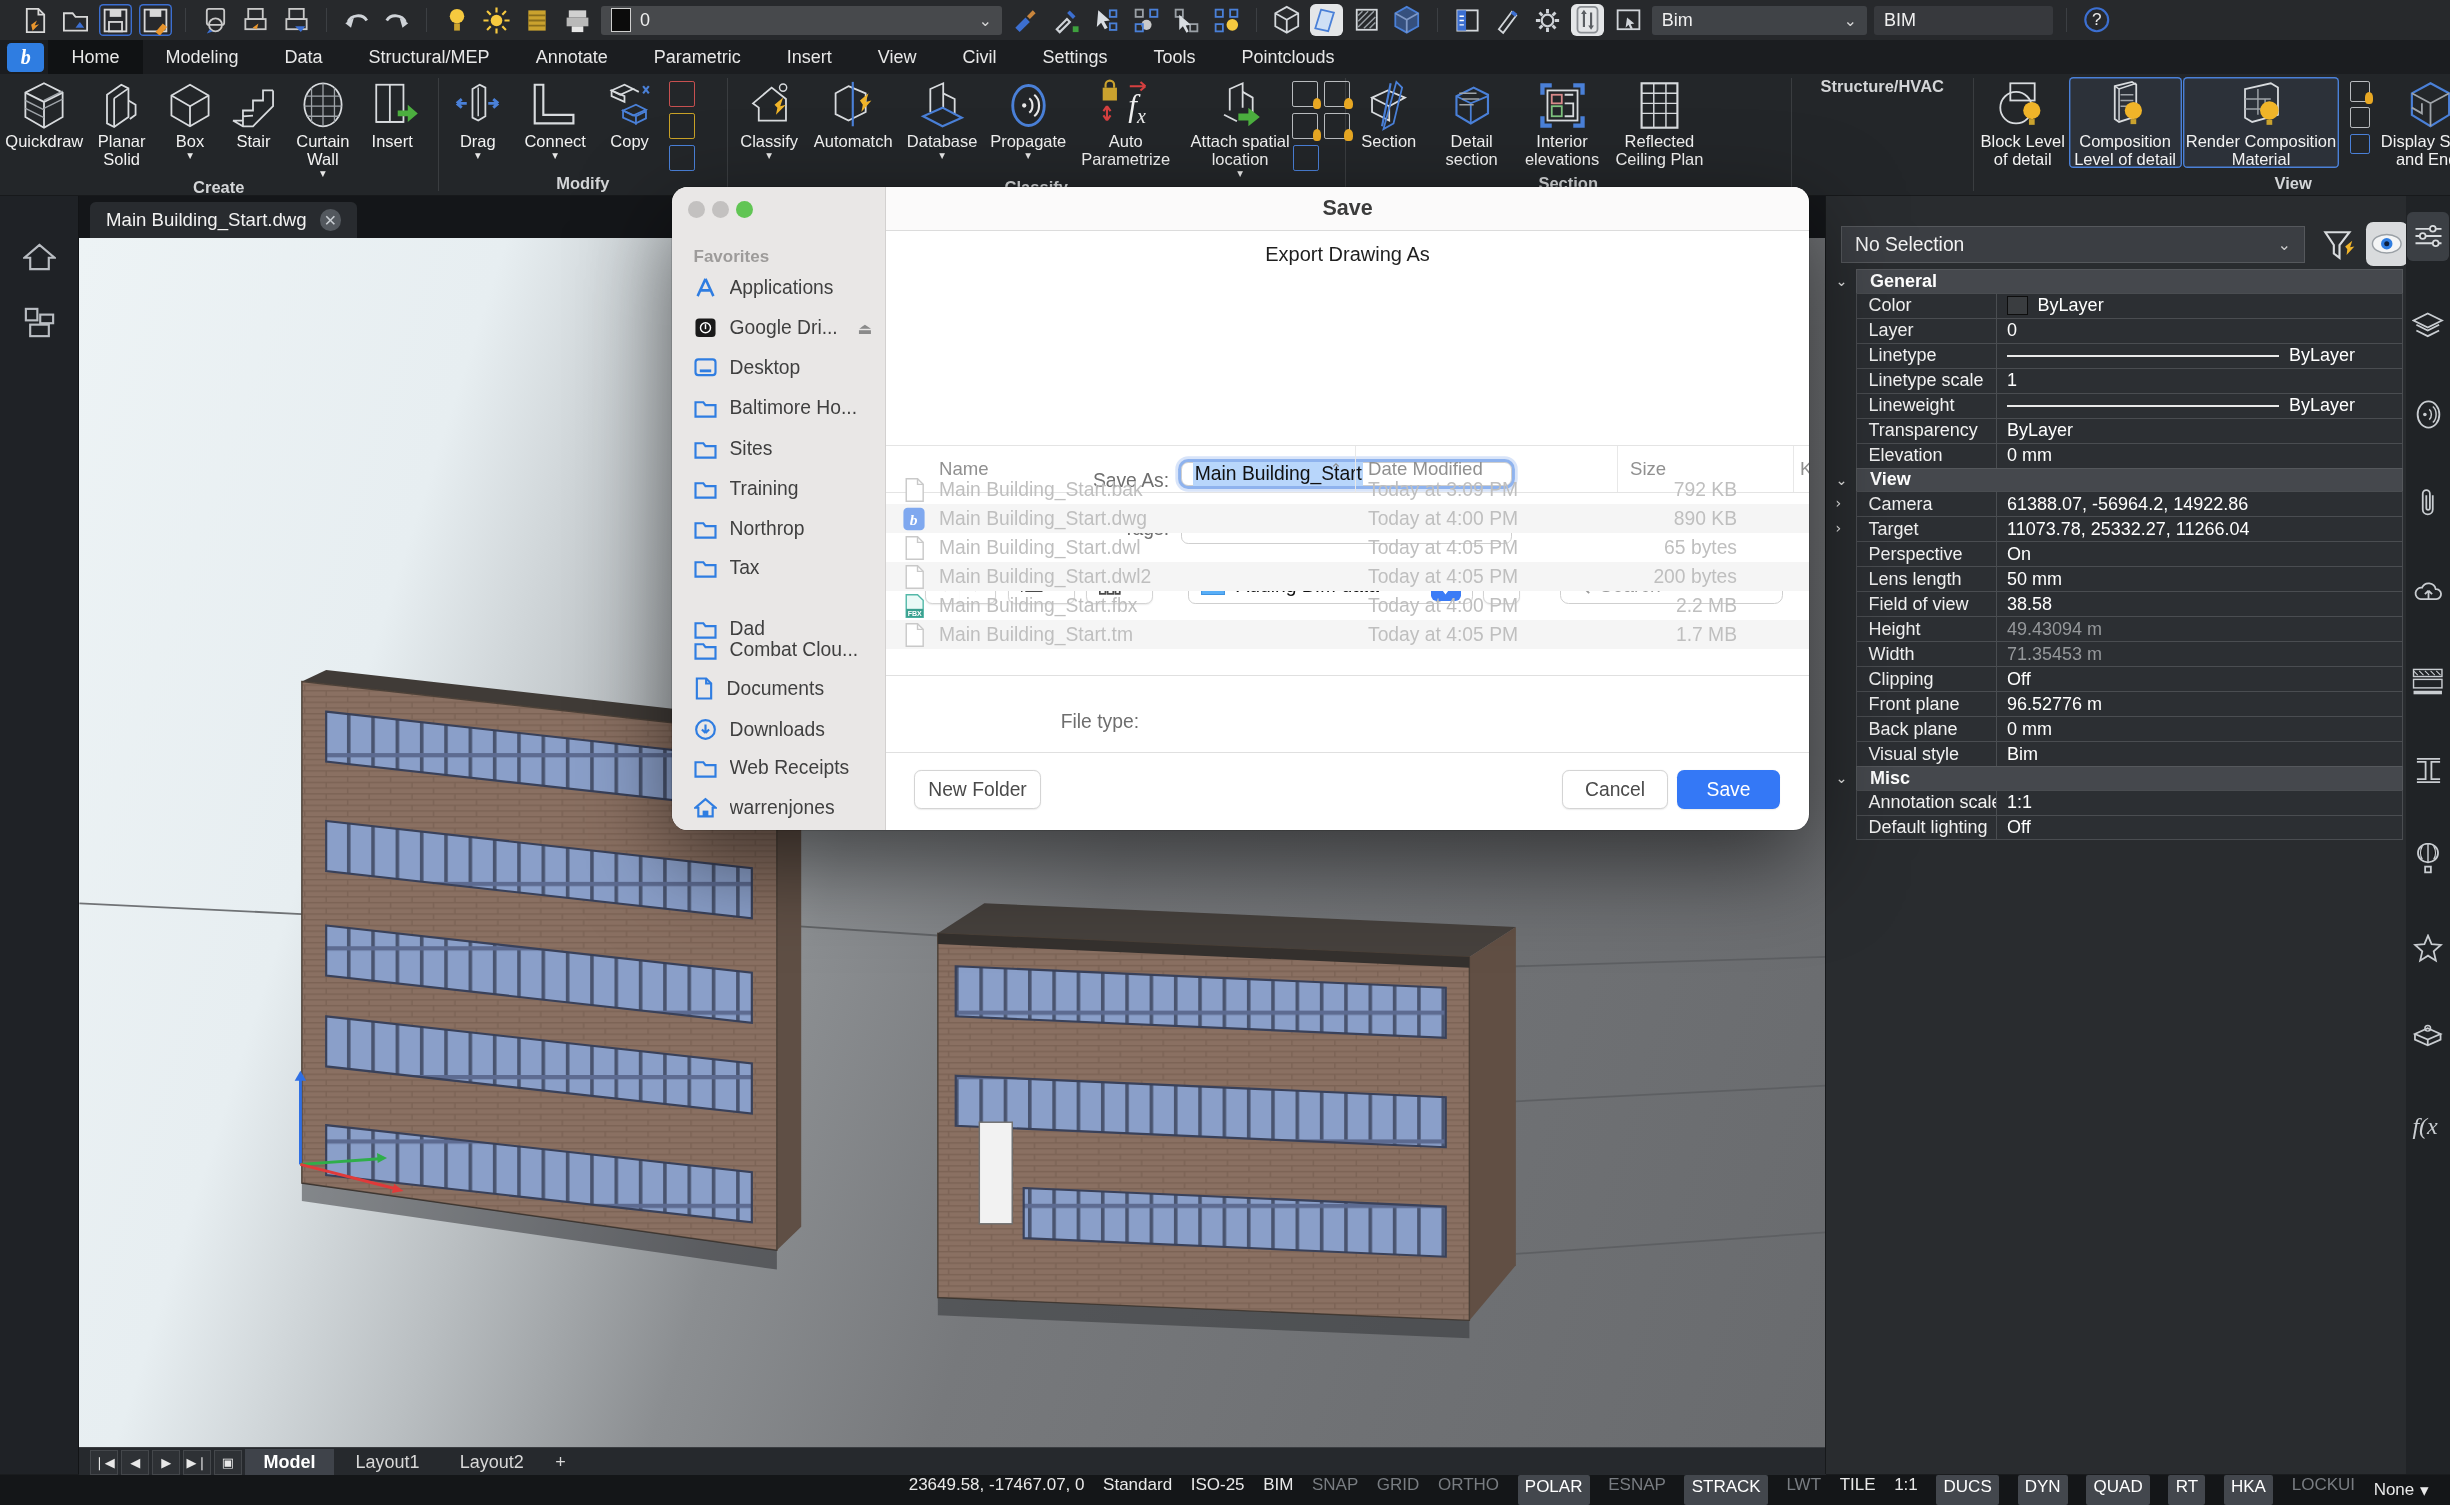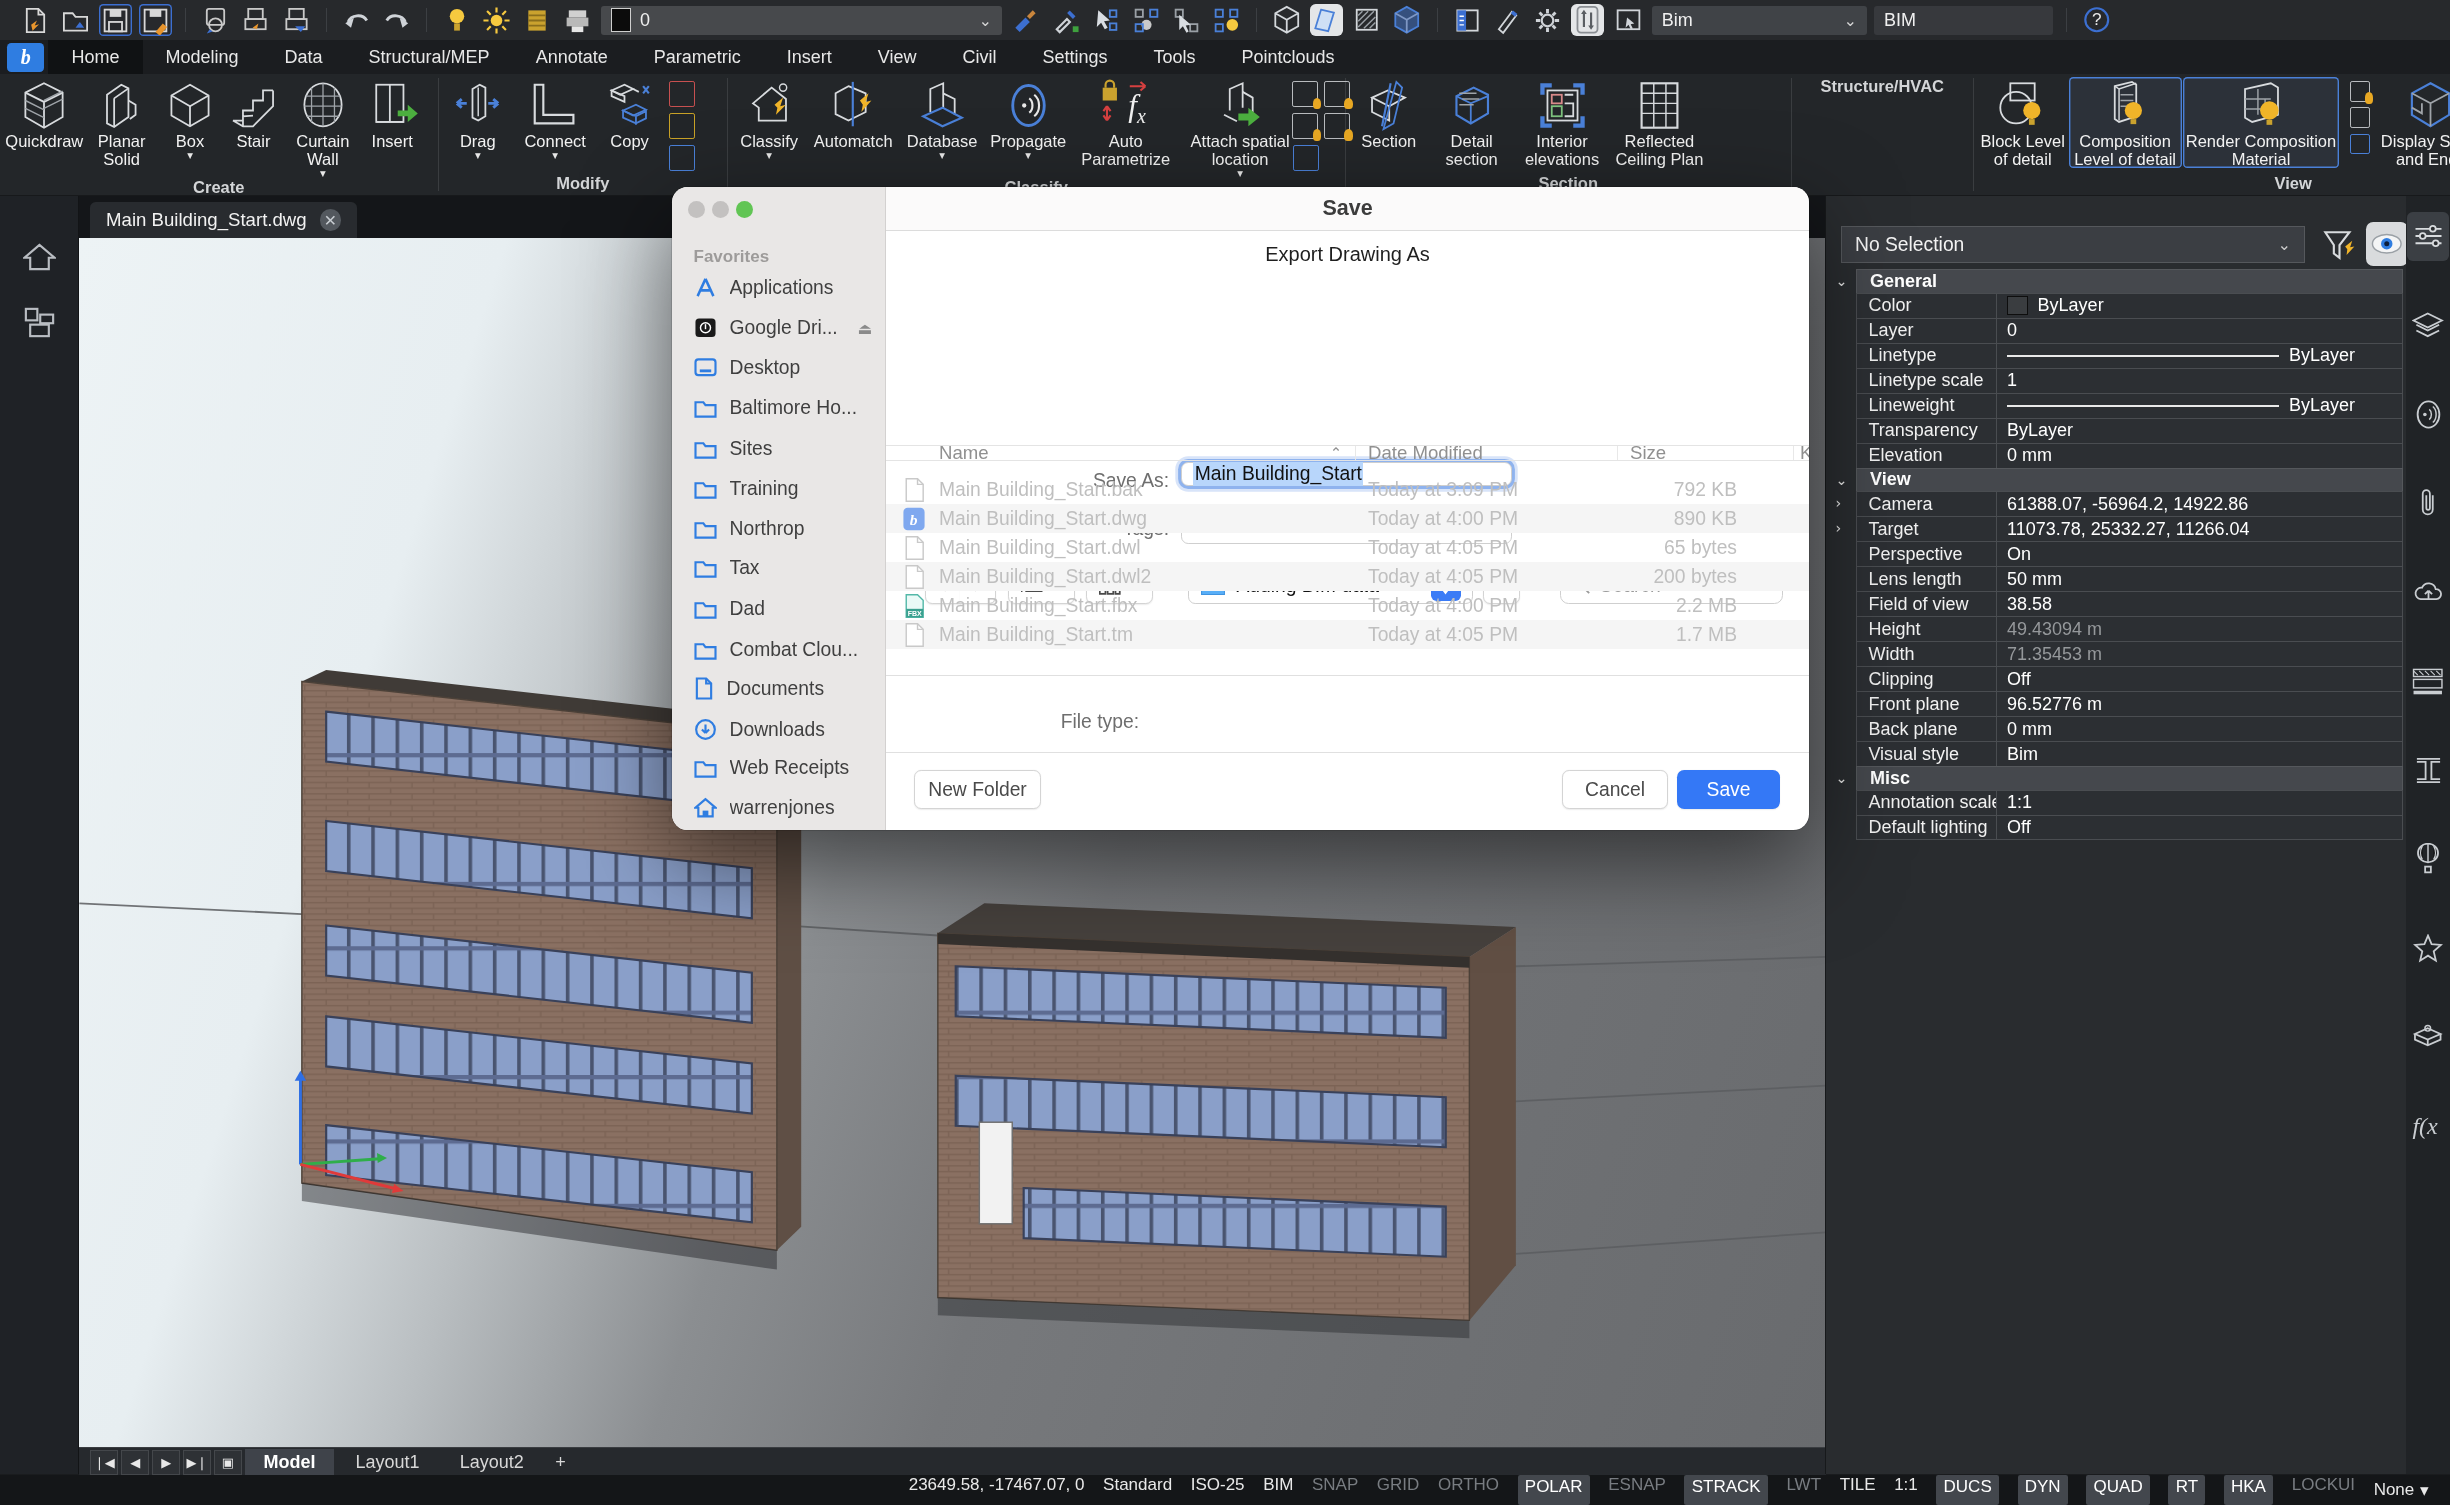--- a/index.html
+++ b/index.html
@@ -97,21 +97,21 @@
   .tlight{top:13.6px;width:17px;height:17px;border-radius:50%;}
   #dtitlebar{left:214px;top:0;width:923px;height:44px;border-bottom:0.7px solid #dcdcdc;border-radius:0 15.7px 0 0;display:flex;align-items:center;justify-content:center;font-size:21.5px;font-weight:bold;color:#3c3c3c;box-sizing:border-box;background:#fbfafa;}
   #dsubtitle{left:214px;top:56px;width:923px;text-align:center;font-size:20px;color:#1f1f1f;}
   .dlabel{font-size:19.3px;color:#6e6e6e;text-align:right;position:absolute;}
   .dfield{position:absolute;background:#fff;border:0.7px solid #cfcfcf;border-radius:7.2px;box-sizing:border-box;display:flex;align-items:center;padding:0 11.4px;font-size:19.3px;color:#111;}
   .dfield.focus{box-shadow:0 0 0 2.9px #8fb3ee,0 0 0 5.7px rgba(143,179,238,.35);}
   .selhl{background:#b8d6fb;padding:1.4px 1.4px;}
   .dbtn{position:absolute;background:#fff;border:0.7px solid #d4d4d4;border-radius:7.2px;display:flex;align-items:center;justify-content:center;color:#4a4a4a;box-shadow:0 0.7px 1.4px rgba(0,0,0,.08);box-sizing:border-box;}
   .stepper{width:30px;height:31.5px;background:#3b7cf6;border-radius:5.7px;display:flex;flex-direction:column;align-items:center;justify-content:center;gap:1.4px;margin-left:auto;}
   .stepper svg{display:block;}
-  #dheaders{left:214px;top:258px;width:923px;height:16px;border-top:0.7px solid #e4e4e4;border-bottom:0.7px solid #e4e4e4;box-sizing:border-box;display:flex;align-items:center;font-size:18.6px;color:#909090;position:absolute;}
+  #dheaders{left:214px;top:258px;width:923px;height:48px;border-top:0.7px solid #e4e4e4;border-bottom:0.7px solid #e4e4e4;box-sizing:border-box;display:flex;align-items:center;font-size:18.6px;color:#909090;position:absolute;}
   .frow{height:29px;display:flex;align-items:center;font-size:19.3px;color:#bfbfbf;position:relative;}
   .frow:nth-child(even){background:#f5f5f5;}
   .fico{position:absolute;left:15.7px;width:24px;height:26px;}
   .fname{position:absolute;left:53px;}
   .fdate{position:absolute;left:482px;}
   .fsize{position:absolute;right:72px;width:157px;text-align:right;}
   .colsep{position:absolute;top:0;bottom:0;width:0.7px;background:#e8e8e8;}
   .hline{position:absolute;height:0.7px;background:#e0e0e0;}
   .sideitem{position:absolute;left:21.5px;display:flex;align-items:center;gap:13px;font-size:19.3px;color:#3f3f3f;width:179px;}
   .sideitem .lbl{white-space:nowrap;overflow:hidden;}
@@ -1230,21 +1230,21 @@
         <path d="M2 6h11l3 4h14v16H2z" fill="none" stroke="#2f7de1" stroke-width="3"></path>
       </svg>
     <span class="lbl">Northrop</span>
   </div>
   <div class="sideitem" style="top:370px">
     <svg width="23" height="20" viewBox="0 0 32 28">
         <path d="M2 6h11l3 4h14v16H2z" fill="none" stroke="#2f7de1" stroke-width="3"></path>
       </svg>
     <span class="lbl">Tax</span>
   </div>
-  <div class="sideitem" style="top:411px">
+  <div class="sideitem" style="top:431px">
     <svg width="23" height="20" viewBox="0 0 32 28">
         <path d="M2 6h11l3 4h14v16H2z" fill="none" stroke="#2f7de1" stroke-width="3"></path>
       </svg>
     <span class="lbl">Dad</span>
   </div>
   <div class="sideitem" style="top:452px">
     <svg width="23" height="20" viewBox="0 0 32 28">
         <path d="M2 6h11l3 4h14v16H2z" fill="none" stroke="#2f7de1" stroke-width="3"></path>
       </svg>
     <span class="lbl">Combat Clou...</span>

